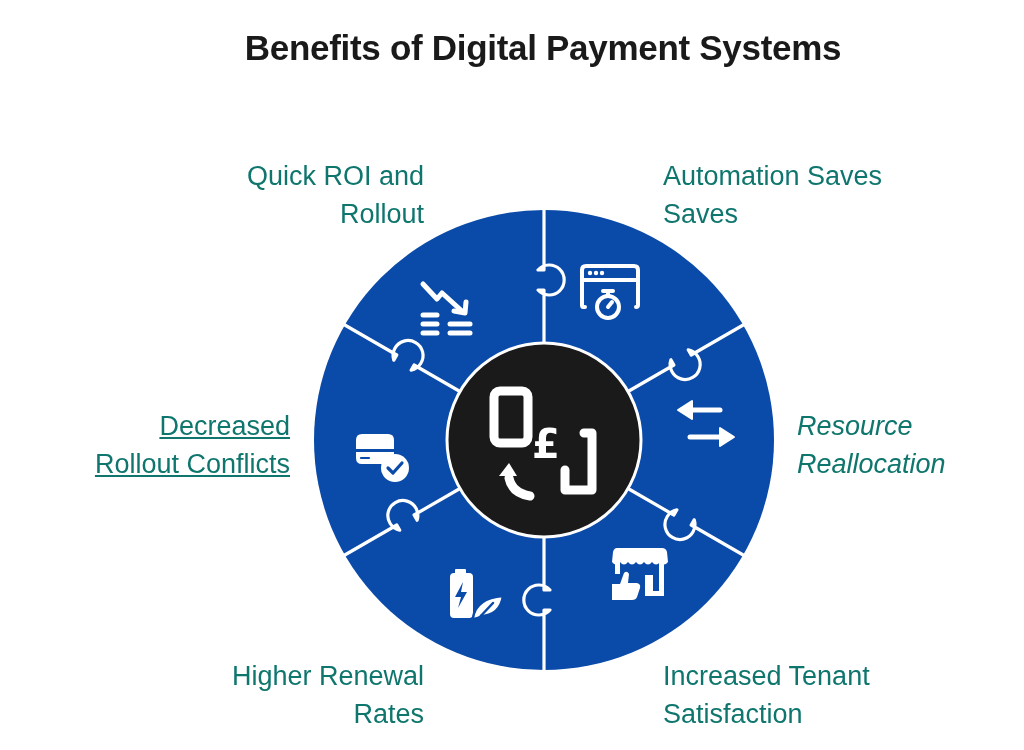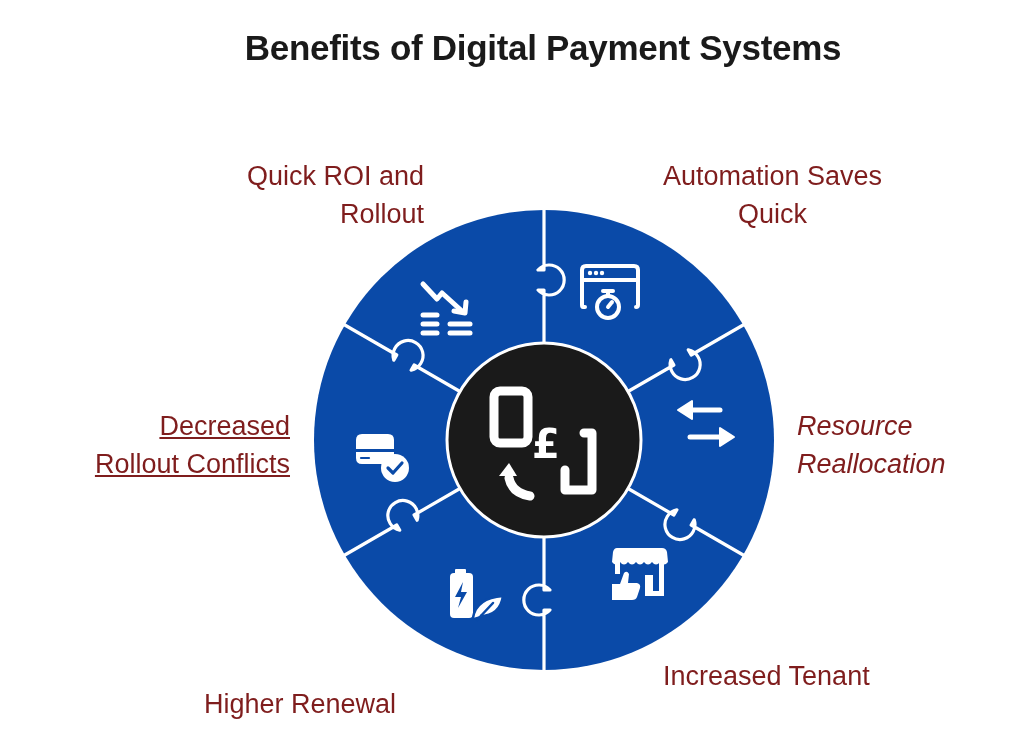--- a/index.html
+++ b/index.html
@@ -1,20 +1,20 @@
 <!DOCTYPE html>
 <html><head>
 <meta charset="utf-8">
 <style>
   html, body { margin: 0; padding: 0; background: #ffffff; }
   body { width: 1024px; height: 750px; position: relative; overflow: hidden;
          font-family: "Liberation Sans", "DejaVu Sans", sans-serif; color: #1c1c1c; }
   .title { position: absolute; left: 0; width: 1086px; top: 28px; text-align: center;
            font-size: 35px; font-weight: bold; letter-spacing: -0.3px; color: #1a1a1a; }
-  .label { position: absolute; font-size: 27px; line-height: 38px; color: #7f1d1d; }
+  .label { position: absolute; font-size: 27px; line-height: 38px; color: #0f766e; }
   .label.right-align { text-align: right; }
   .label.left-align { text-align: left; }
   svg.diagram { position: absolute; left: 0; top: 0; }
 </style>
 </head>
 <body>
 
 <div class="title">Benefits of Digital Payment Systems</div>
 
 <svg class="diagram" width="1024" height="750" viewBox="0 0 1024 750">
@@ -95,34 +95,36 @@
     <circle cx="395" cy="468" r="14" fill="#ffffff"></circle>
     <polyline points="388,468 393,473 402,463" fill="none" stroke="#0a4aa8" stroke-width="3.2" stroke-linecap="round" stroke-linejoin="round"></polyline>
   </g>
 </svg>
 
 <div class="label right-align" style="right:600px; top:157px;">
   <div>Quick ROI and</div>
   <div>Rollout</div>
 </div>
 
-<div class="label left-align" style="left:663px; top:157px;text-align:center;">
+<div class="label left-align" style="left:663px; top:157px;">
   <div>Automation Saves</div>
-  <div>Quick</div>
+  <div>Saves</div>
 </div>
 
 <div class="label left-align" style="left:797px; top:407px;font-style:italic;">
   <div>Resource</div>
   <div>Reallocation</div>
 </div>
 
 <div class="label left-align" style="left:663px; top:657px;">
   <div>Increased Tenant</div>
+  <div>Satisfaction</div>
 </div>
 
-<div class="label right-align" style="right:628px; top:657px;margin-top:28px;">
+<div class="label right-align" style="right:600px; top:657px;">
   <div>Higher Renewal</div>
+  <div>Rates</div>
 </div>
 
 <div class="label right-align" style="right:734px; top:407px;text-decoration:underline;">
   <div>Decreased</div>
   <div>Rollout Conflicts</div>
 </div>
 
 </body></html>

